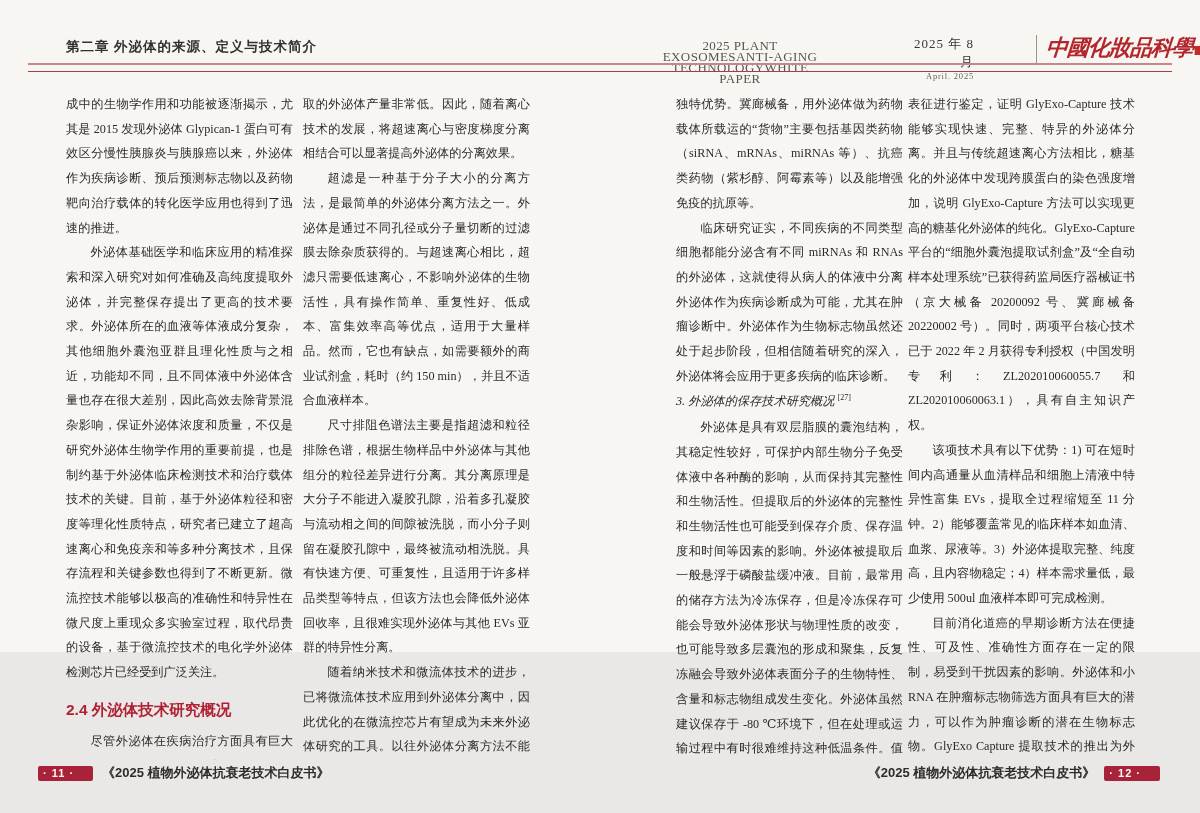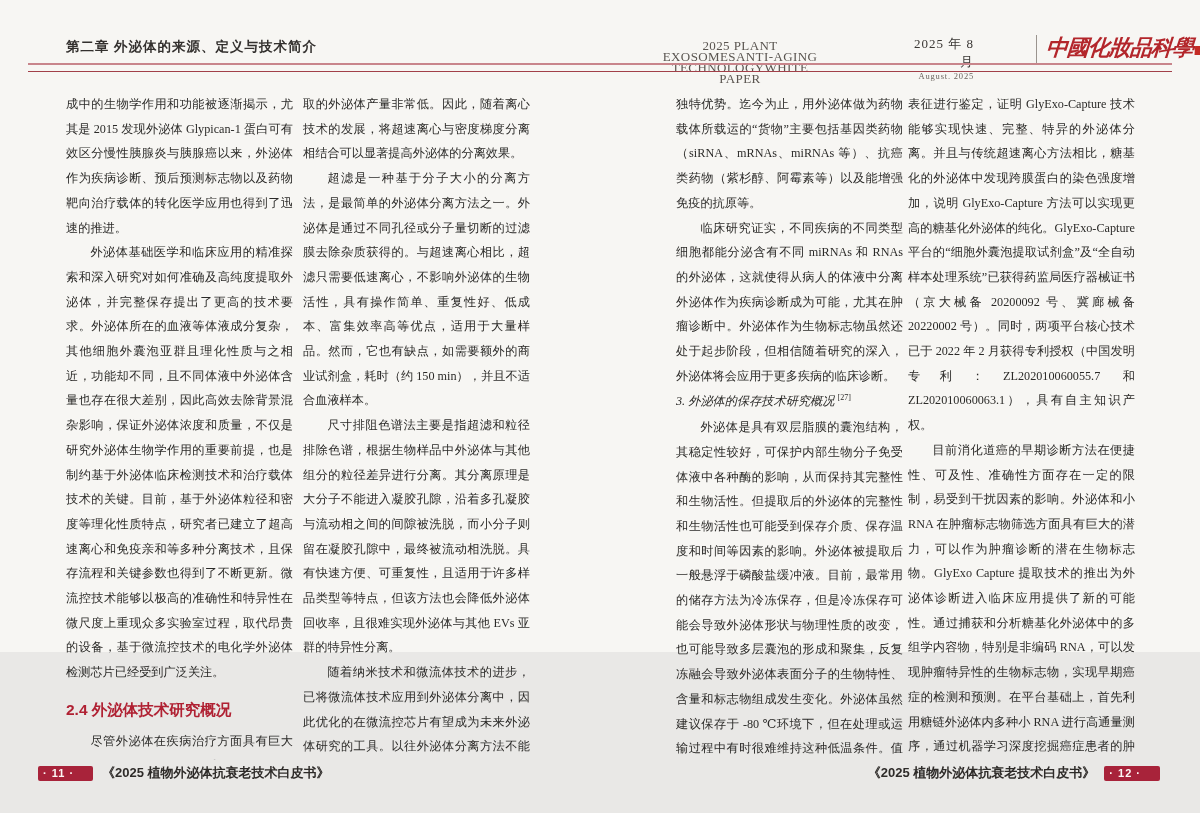--- a/index.html
+++ b/index.html
@@ -87,21 +87,21 @@
 
   <div class="chapter">第二章 外泌体的来源、定义与技术简介</div>
 
   <div class="en-block">
     <div>2025 PLANT EXOSOMESANTI-AGING</div>
     <div>TECHNOLOGYWHITE PAPER</div>
   </div>
 
   <div class="date-block">
     <div class="date-cn">2025 年 8 月</div>
-    <div class="date-en">August. 2025</div>
+    <div class="date-en">April. 2025</div>
   </div>
 
   <div class="hdr-divider"></div>
 
   <div class="logo">
     <span>中國化妝品科學</span><span class="seal"></span>
   </div>
 
   <div class="rule"></div>
 
@@ -111,27 +111,28 @@
       <h2>2.4 外泌体技术研究概况</h2>
       <p class="indent">尽管外泌体在疾病治疗方面具有巨大潜力，其功能解析仍存在重大知识缺口。研究停滞的主要挑战之一是由于特定外泌体亚群固有的异质性，缺乏有效的标准化分离方案。因此外泌体分离技术除了要保证外泌体的结构完整，还要进一步向高纯度、高通量、操作时间短和可重复性方向发展。</p>
     </div>
   <div class="col col-2">
       <p class="">取的外泌体产量非常低。因此，随着离心技术的发展，将超速离心与密度梯度分离相结合可以显著提高外泌体的分离效果。</p>
       <p class="indent">超滤是一种基于分子大小的分离方法，是最简单的外泌体分离方法之一。外泌体是通过不同孔径或分子量切断的过滤膜去除杂质获得的。与超速离心相比，超滤只需要低速离心，不影响外泌体的生物活性，具有操作简单、重复性好、低成本、富集效率高等优点，适用于大量样品。然而，它也有缺点，如需要额外的商业试剂盒，耗时（约 150 min），并且不适合血液样本。</p>
       <p class="indent">尺寸排阻色谱法主要是指超滤和粒径排除色谱，根据生物样品中外泌体与其他组分的粒径差异进行分离。其分离原理是大分子不能进入凝胶孔隙，沿着多孔凝胶与流动相之间的间隙被洗脱，而小分子则留在凝胶孔隙中，最终被流动相洗脱。具有快速方便、可重复性，且适用于许多样品类型等特点，但该方法也会降低外泌体回收率，且很难实现外泌体与其他 EVs 亚群的特异性分离。</p>
       <p class="indent">随着纳米技术和微流体技术的进步，已将微流体技术应用到外泌体分离中，因此优化的在微流控芯片有望成为未来外泌体研究的工具。以往外泌体分离方法不能提供临床常规分离和分析所需的高纯度和回收率，微流体装置可以克服以往方法的局限性。此外，以往外泌体分离方法往往成本高、加工时间长，较难实现标准化流程也是其缺点。微流控技术为单个芯片上的外泌体分离、检测和分析提供了并行分离和传感能力。快速、高特异性和高灵敏可使即时诊断外泌体的无创液体活检用于个性化医疗和临床应用。</p>
     </div>
   <div class="col col-3">
-      <p class="">独特优势。迄今为止，用外泌体做为药物载体所载运的“货物”主要包括基因类药物（siRNA、mRNAs、miRNAs 等）、抗癌类药物（紫杉醇、阿霉素等）以及能增强免疫的抗原等。</p>
+      <p class="">独特优势。冀廊械备，用外泌体做为药物载体所载运的“货物”主要包括基因类药物（siRNA、mRNAs、miRNAs 等）、抗癌类药物（紫杉醇、阿霉素等）以及能增强免疫的抗原等。</p>
       <p class="indent">临床研究证实，不同疾病的不同类型细胞都能分泌含有不同 miRNAs 和 RNAs 的外泌体，这就使得从病人的体液中分离外泌体作为疾病诊断成为可能，尤其在肿瘤诊断中。外泌体作为生物标志物虽然还处于起步阶段，但相信随着研究的深入，外泌体将会应用于更多疾病的临床诊断。</p>
       <p class="sub">3. 外泌体的保存技术研究概况 <sup>[27]</sup></p>
       <p class="indent">外泌体是具有双层脂膜的囊泡结构，其稳定性较好，可保护内部生物分子免受体液中各种酶的影响，从而保持其完整性和生物活性。但提取后的外泌体的完整性和生物活性也可能受到保存介质、保存温度和时间等因素的影响。外泌体被提取后一般悬浮于磷酸盐缓冲液。目前，最常用的储存方法为冷冻保存，但是冷冻保存可能会导致外泌体形状与物理性质的改变，也可能导致多层囊泡的形成和聚集，反复冻融会导致外泌体表面分子的生物特性、含量和标志物组成发生变化。外泌体虽然建议保存于 -80 ℃环境下，但在处理或运输过程中有时很难维持这种低温条件。值得注意的是，不同来源的外泌体因其异质性在相同环境下保存，其稳定性可能会大有不同，不同种类来源的外泌体最佳的保存条件仍需探讨。</p>
     </div>
   <div class="col col-4">
       <p class="">表征进行鉴定，证明 GlyExo-Capture 技术能够实现快速、完整、特异的外泌体分离。并且与传统超速离心方法相比，糖基化的外泌体中发现跨膜蛋白的染色强度增加，说明 GlyExo-Capture 方法可以实现更高的糖基化外泌体的纯化。GlyExo-Capture 平台的“细胞外囊泡提取试剂盒”及“全自动样本处理系统”已获得药监局医疗器械证书（京大械备 20200092 号、冀廊械备 20220002 号）。同时，两项平台核心技术已于 2022 年 2 月获得专利授权（中国发明专利：ZL202010060055.7 和 ZL202010060063.1），具有自主知识产权。</p>
+      <p class="indent">该项技术具有以下优势：1) 可在短时间内高通量从血清样品和细胞上清液中特异性富集 EVs，提取全过程缩短至 11 分钟。2）能够覆盖常见的临床样本如血清、血浆、尿液等。3）外泌体提取完整、纯度高，且内容物稳定；4）样本需求量低，最少使用 500ul 血液样本即可完成检测。</p>
       <p class="indent">目前消化道癌的早期诊断方法在便捷性、可及性、准确性方面存在一定的限制，易受到干扰因素的影响。外泌体和小 RNA 在肿瘤标志物筛选方面具有巨大的潜力，可以作为肿瘤诊断的潜在生物标志物。GlyExo Capture 提取技术的推出为外泌体诊断进入临床应用提供了新的可能性。通过捕获和分析糖基化外泌体中的多组学内容物，特别是非编码 RNA，可以发现肿瘤特异性的生物标志物，实现早期癌症的检测和预测。在平台基础上，首先利用糖链外泌体内多种小 RNA 进行高通量测序，通过机器学习深度挖掘癌症患者的肿瘤特征，通过构建合适的模型和算法，结合临床可及的标志物，构建消化道肿瘤早期诊断模型，实现消化道癌的早期筛查和诊断。同时，建立一个有效的监测系统，通过对消化道癌前病变患者和肿瘤治疗过程的持续监测，推动消化道癌的早期筛查，提高早期癌症的检测率，评估治疗效果，监测疾病进展。</p>
     </div>
 
   <div class="footer footer-left">
     <span class="page-badge">· 11 ·</span>
     <span>《2025 植物外泌体抗衰老技术白皮书》</span>
   </div>
 
   <div class="footer footer-right">
     <span class="page-badge">· 12 ·</span>

